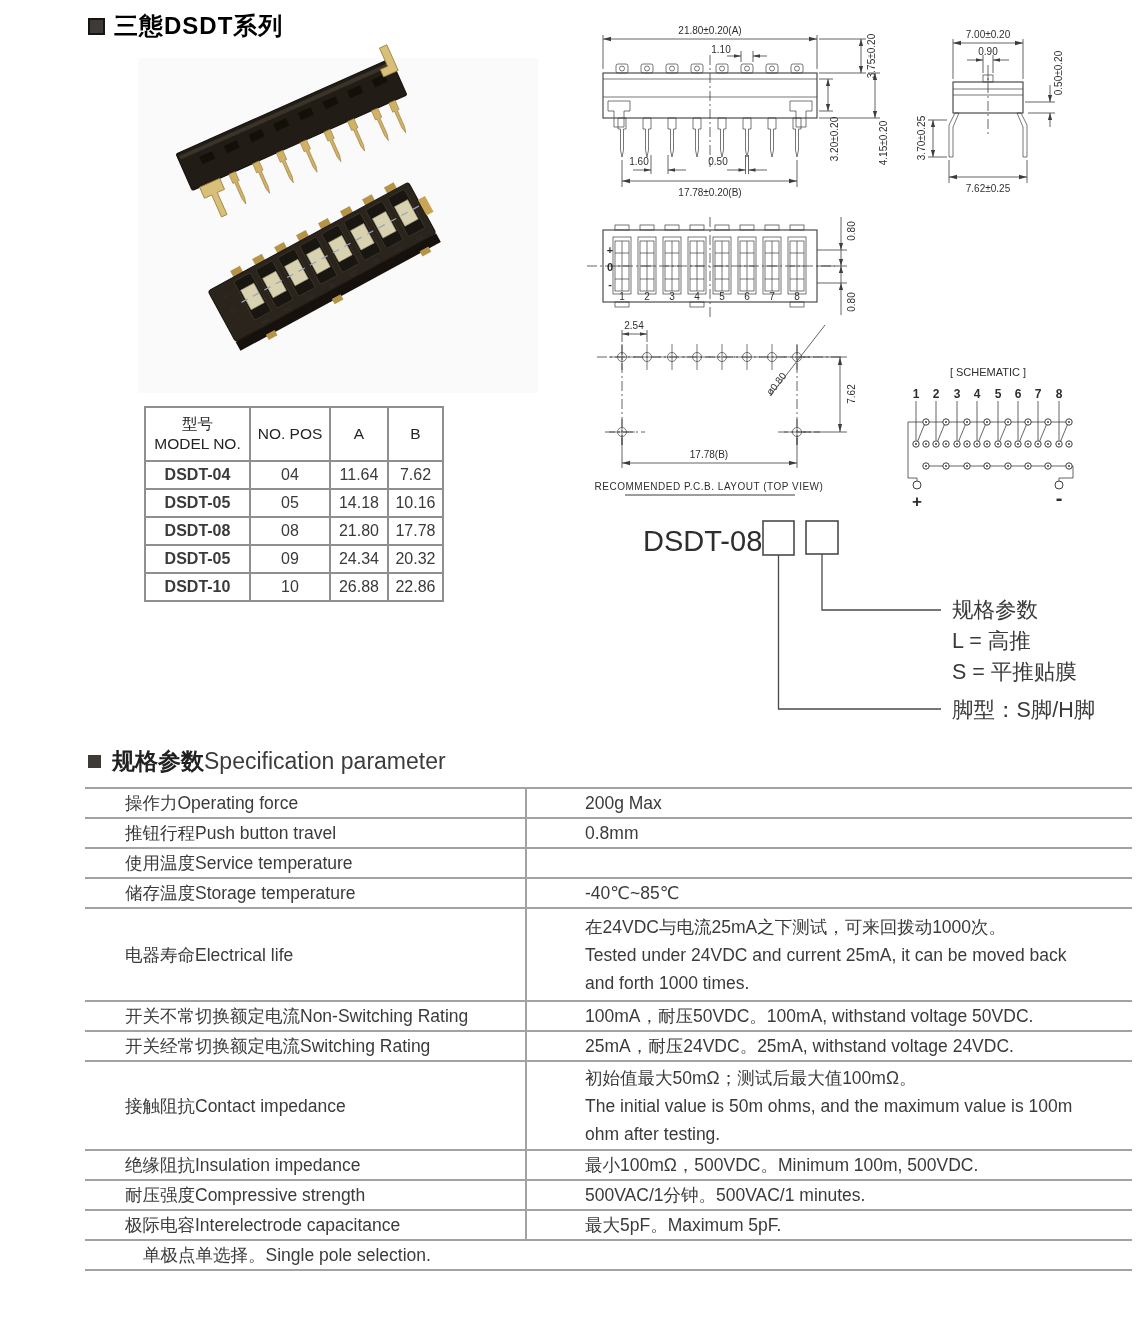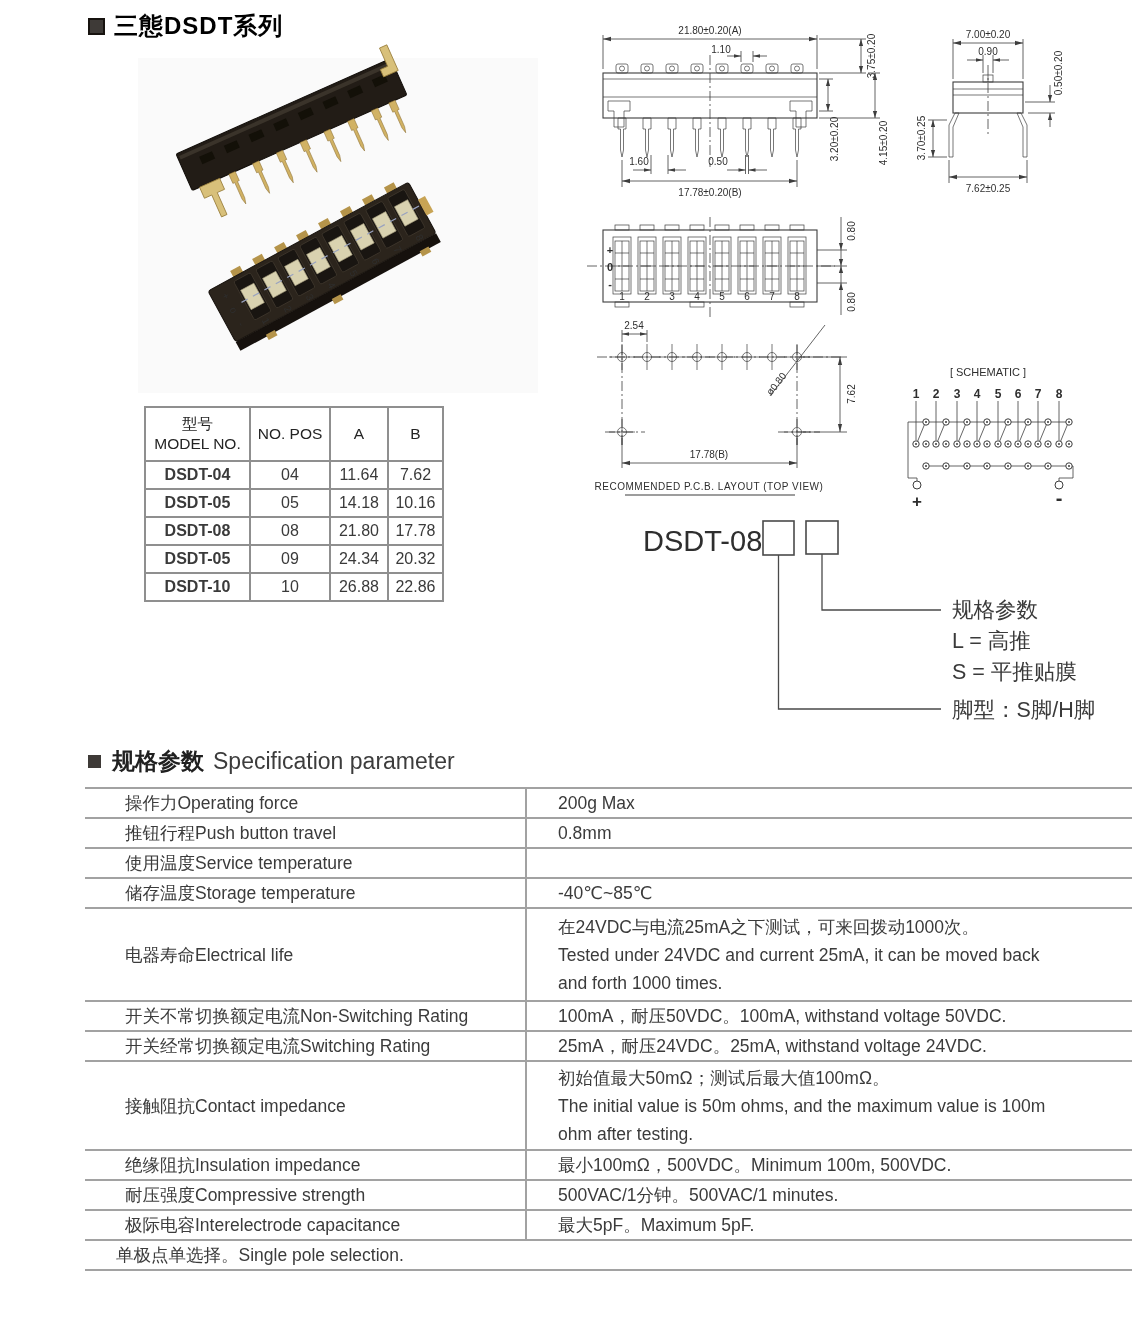--- a/index.html
+++ b/index.html
@@ -5,34 +5,34 @@
   html,body{margin:0;padding:0;background:#fff;}
   #page{position:relative;width:1140px;height:1321px;background:#ffffff;overflow:hidden;
         font-family:"Liberation Sans","DejaVu Sans",sans-serif;color:#3a3a3a;}
   .abs{position:absolute;}
   
   .hdr{display:flex;align-items:center;}
   .bullet1{width:13px;height:13px;background:#3e3a37;border:2px solid #17130f;margin-right:9px;}
   .bullet2{width:13px;height:13px;background:#3e3a37;margin-right:11px;}
   .title-zh{font-size:24px;font-weight:bold;color:#000;letter-spacing:1px;}
   .sec-zh{font-size:23px;font-weight:bold;color:#202020;}
-  .sec-en{font-size:23px;color:#3c3c3c;margin-left:9px;font-weight:normal;}
+  .sec-en{font-size:23px;color:#3c3c3c;margin-left:0;font-weight:normal;}
   
   table.mtab{border-collapse:collapse;table-layout:fixed;}
   table.mtab td{border:2px solid #8f8f8f;text-align:center;vertical-align:middle;padding:0;}
   table.mtab .th{font-size:15.5px;color:#242424;line-height:1.3;height:52px;}
   table.mtab .mrow td{height:26px;font-size:16px;color:#3a3a3a;}
   table.mtab .mod{color:#dc1016;font-weight:bold;font-size:16.5px;margin-left:44px;}
   
   .stab{width:1047px;border-top:2px solid #a2a2a2;}
   .srow{display:flex;border-bottom:2px solid #a2a2a2;box-sizing:border-box;}
   .srow .nm{width:442px;box-sizing:border-box;padding-left:40px;padding-right:24px;
             display:flex;align-items:center;font-size:17.5px;color:#3b3b3b;
             border-right:2px solid #a2a2a2;}
-  .srow .vl{flex:1;box-sizing:border-box;padding-left:31px;padding-right:8px;
+  .srow .vl{flex:1;box-sizing:border-box;padding-left:58px;padding-right:8px;
             display:flex;align-items:center;font-size:17.5px;color:#3b3b3b;
             white-space:pre-line;line-height:28px;}
   .h30{min-height:30px;} .h93{min-height:93px;} .h89{min-height:89px;}
   
   svg{overflow:visible;}
   .ln{stroke:#3d3d3d;stroke-width:1.1;fill:none;}
   .lnt{stroke:#3d3d3d;stroke-width:.7;fill:none;}
   .dim{stroke:#3d3d3d;stroke-width:.8;fill:none;}
   .dd{stroke:#3d3d3d;stroke-width:.8;fill:none;stroke-dasharray:10 3 2 3;}
   .arr{fill:#3d3d3d;stroke:none;}

